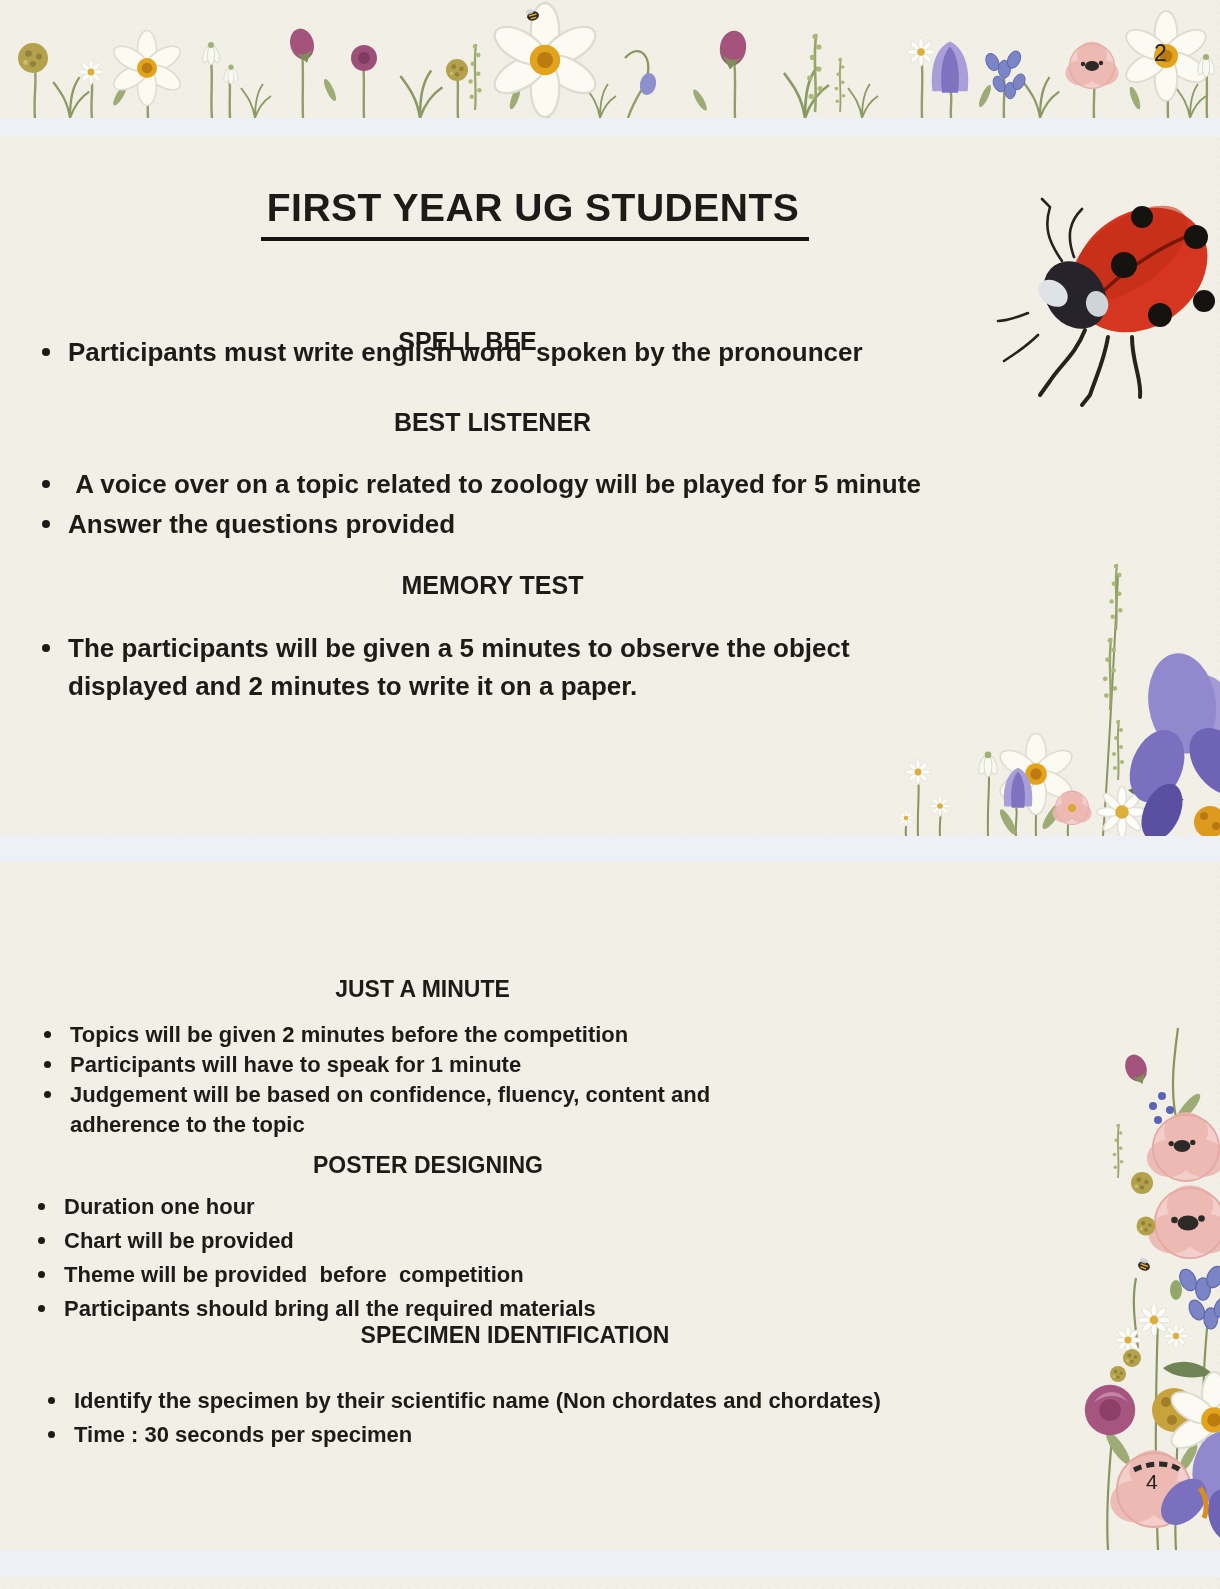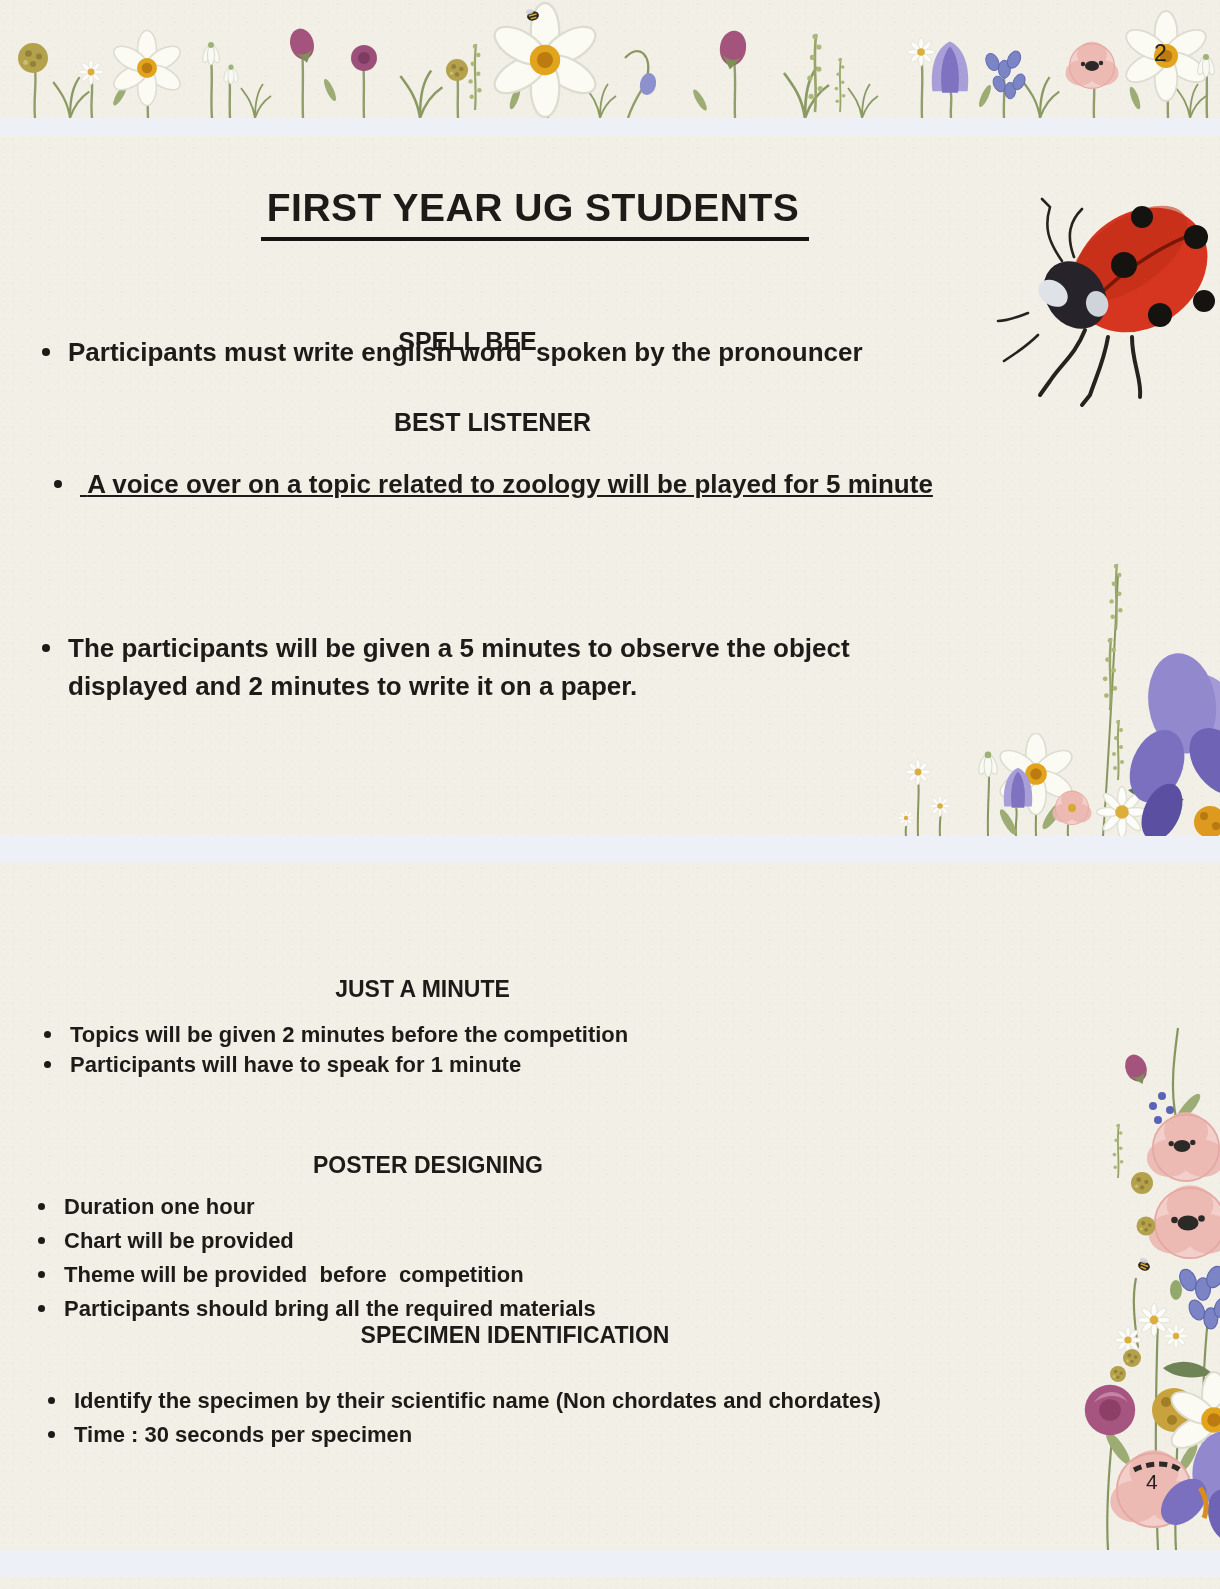--- a/index.html
+++ b/index.html
@@ -39,21 +39,21 @@
   .h-specimen{top:1322px;width:954px;font-size:23px;margin-left:38px;}
   .blist{position:absolute;list-style:none;margin:0;padding:0;font-weight:bold;z-index:3;}
   .blist li{position:relative;padding-left:28px;}
   .blist li::before{content:"";position:absolute;left:2px;width:8px;height:8px;border-radius:50%;background:#1d1b18;}
   .p1{font-size:26px;}
   .p1 li{line-height:40px;}
   .p1 li::before{top:16px;}
   .p2{font-size:22px;}
   .p2 li::before{top:11px;width:7px;height:7px;}
   .ul-spell{top:332px;left:40px;width:990px;}
-  .ul-best{top:464px;left:52px;width:1060px;text-decoration:underline;}
+  .ul-best{top:464px;left:40px;width:1060px;}
   .ul-memory{top:629px;left:40px;width:930px;}
   .ul-memory li{line-height:38px;}
   .ul-memory li::before{top:15px;}
   .ul-jam{top:1020px;left:42px;width:745px;}
   .ul-jam li{line-height:30px;}
   .ul-poster{top:1190px;left:36px;width:900px;}
   .ul-poster li{line-height:34px;}
   .ul-poster li::before{top:13px;}
   .ul-specimen{top:1384px;left:46px;width:960px;}
   .ul-specimen li{line-height:34px;}
@@ -242,22 +242,24 @@
   <div class="title t1"><span class="u">FIRST YEAR UG STUDENTS</span></div>
 
   <div class="heading h-spell">SPELL BEE</div>
   <ul class="blist p1 ul-spell">
     <li><span class="bullet-text">Participants must write english word  spoken by the pronouncer</span></li>
   </ul>
 
   <div class="heading h-best">BEST LISTENER</div>
   <ul class="blist p1 ul-best">
     <li><span class="bullet-text"> A voice over on a topic related to zoology will be played for 5 minute</span></li>
-  </ul>
-
+    <li><span class="bullet-text">Answer the questions provided</span></li>
+  </ul>
+
+  <div class="heading h-memory">MEMORY TEST</div>
   <ul class="blist p1 ul-memory">
     <li><span class="bullet-text">The participants will be given a 5 minutes to observe the object displayed and 2 minutes to write it on a paper.</span></li>
   </ul>
 
   <svg class="deco ladybug" width="230" height="245" viewBox="0 0 230 245">
     <g stroke="#26231f" stroke-width="2.6" fill="none" stroke-linecap="round">
       <path d="M72,96 C58,76 54,62 60,42 L52,34"></path>
       <path d="M84,92 C76,70 80,56 92,44"></path>
       <path d="M38,148 C28,152 18,156 8,156"></path>
       <path d="M48,170 C36,182 26,188 14,196"></path>
@@ -319,20 +321,21 @@
     <circle cx="322" cy="262" r="16" fill="#dd9a1e"></circle>
     <circle cx="316" cy="256" r="4" fill="#b87a10"></circle>
     <circle cx="328" cy="266" r="4" fill="#b87a10"></circle>
   </svg>
 
 
   <div class="heading h-jam">JUST A MINUTE</div>
   <ul class="blist p2 ul-jam">
     <li><span class="bullet-text">Topics will be given 2 minutes before the competition</span></li>
     <li><span class="bullet-text">Participants will have to speak for 1 minute</span></li>
+    <li><span class="bullet-text">Judgement will be based on confidence, fluency, content and adherence to the topic</span></li>
   </ul>
 
   <div class="heading h-poster">POSTER DESIGNING</div>
   <ul class="blist p2 ul-poster">
     <li><span class="bullet-text">Duration one hour</span></li>
     <li><span class="bullet-text">Chart will be provided</span></li>
     <li><span class="bullet-text">Theme will be provided  before  competition</span></li>
     <li><span class="bullet-text">Participants should bring all the required materials</span></li>
   </ul>
 

